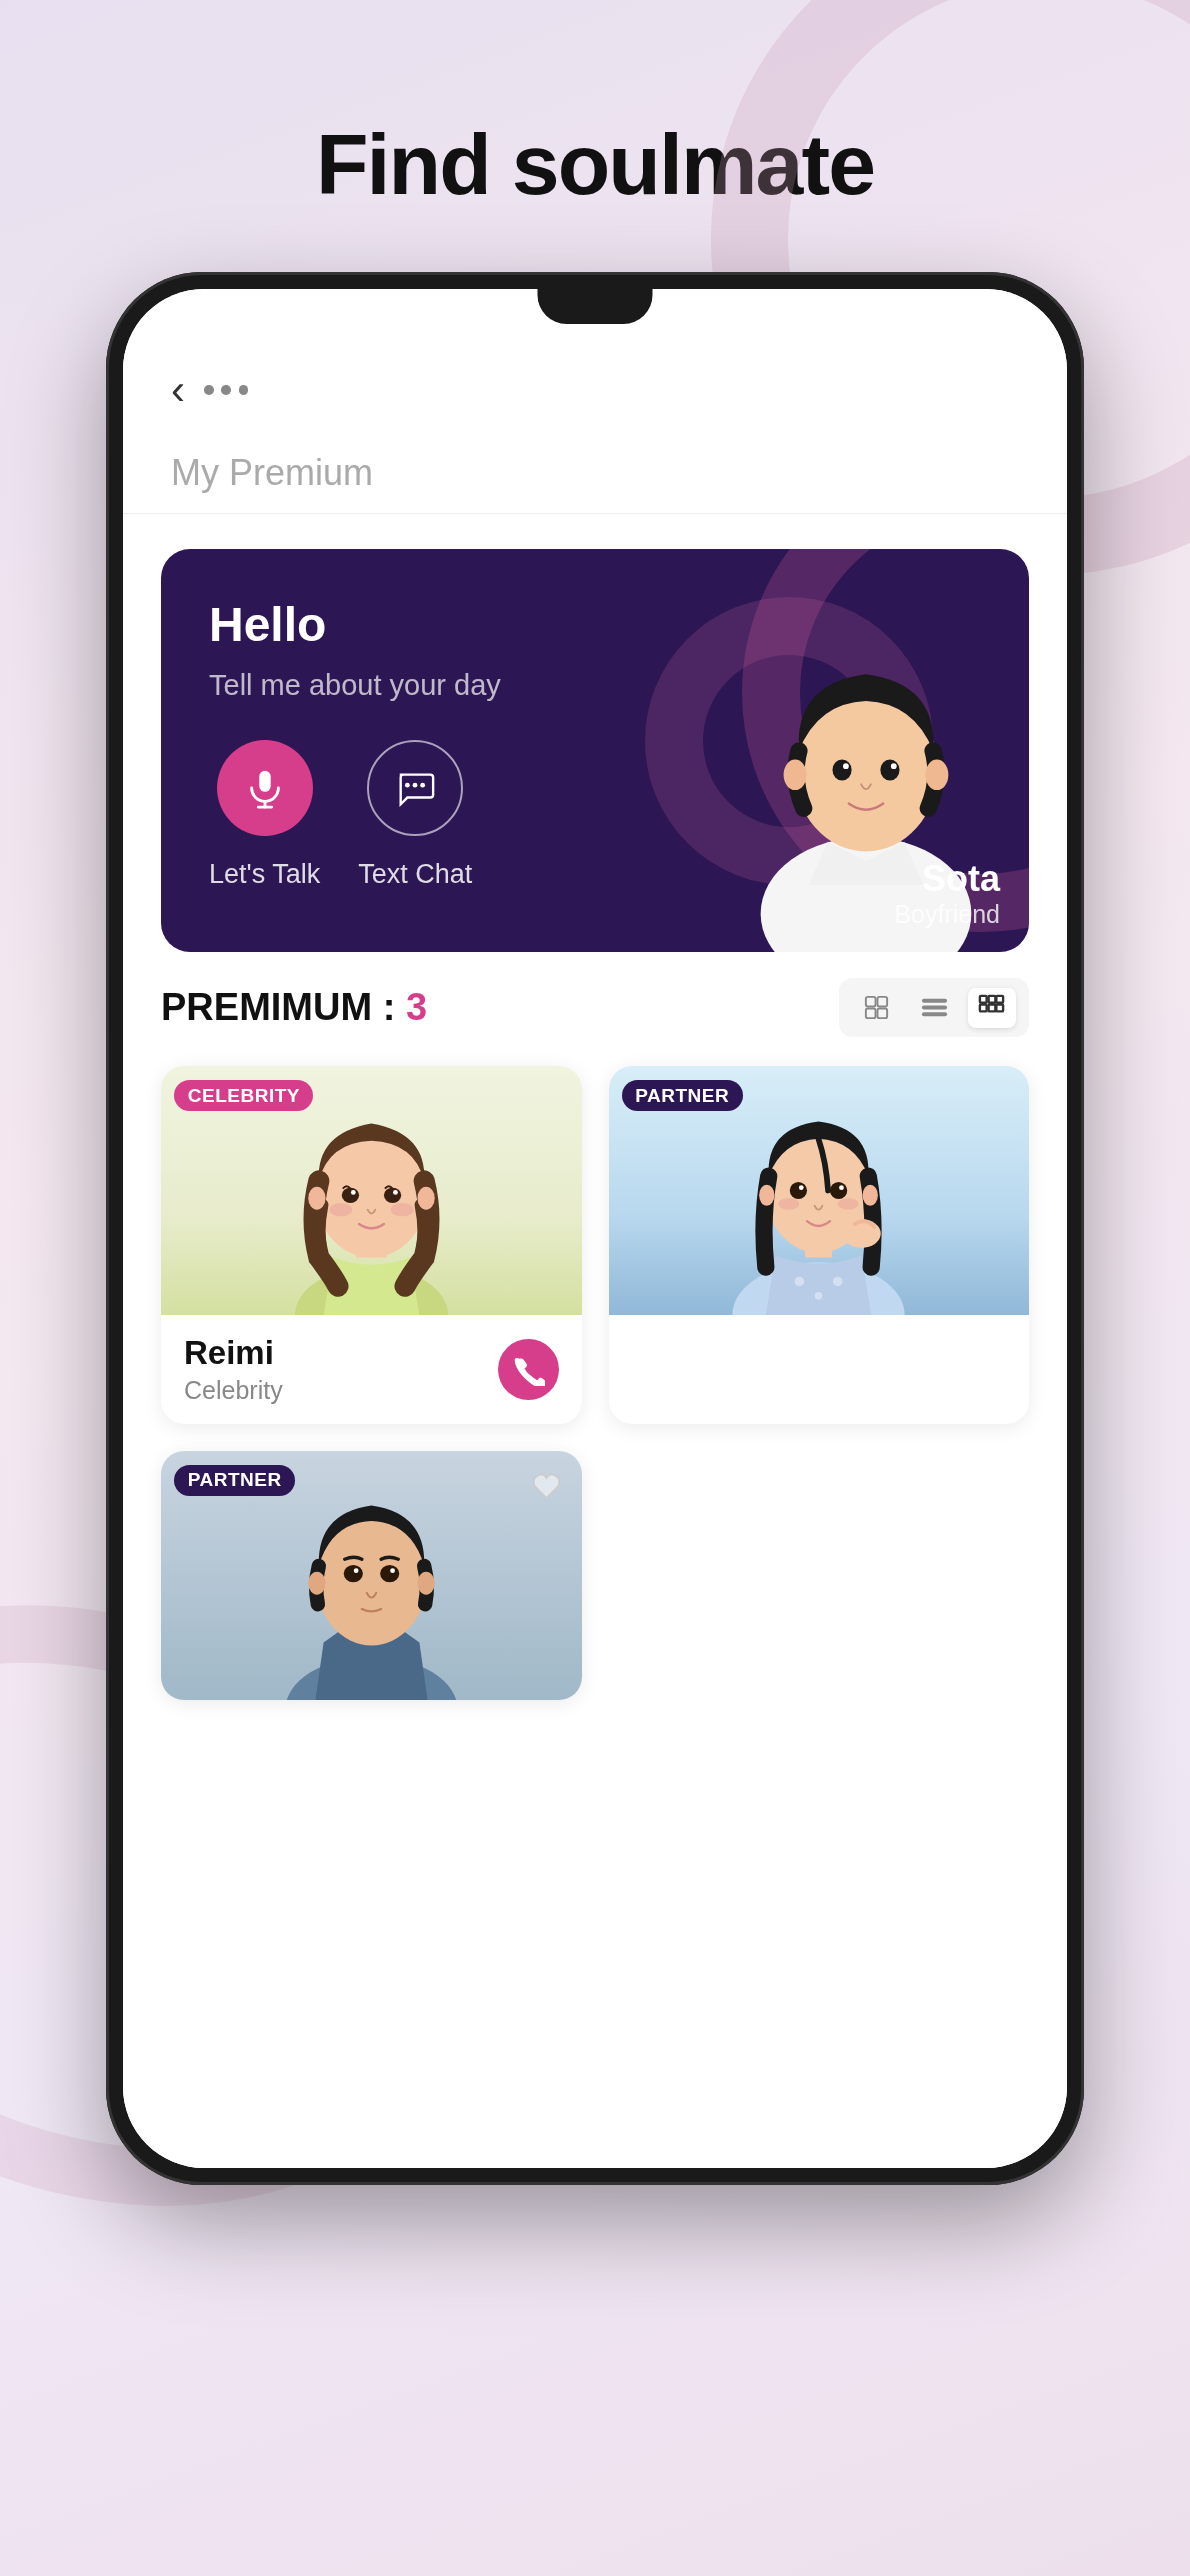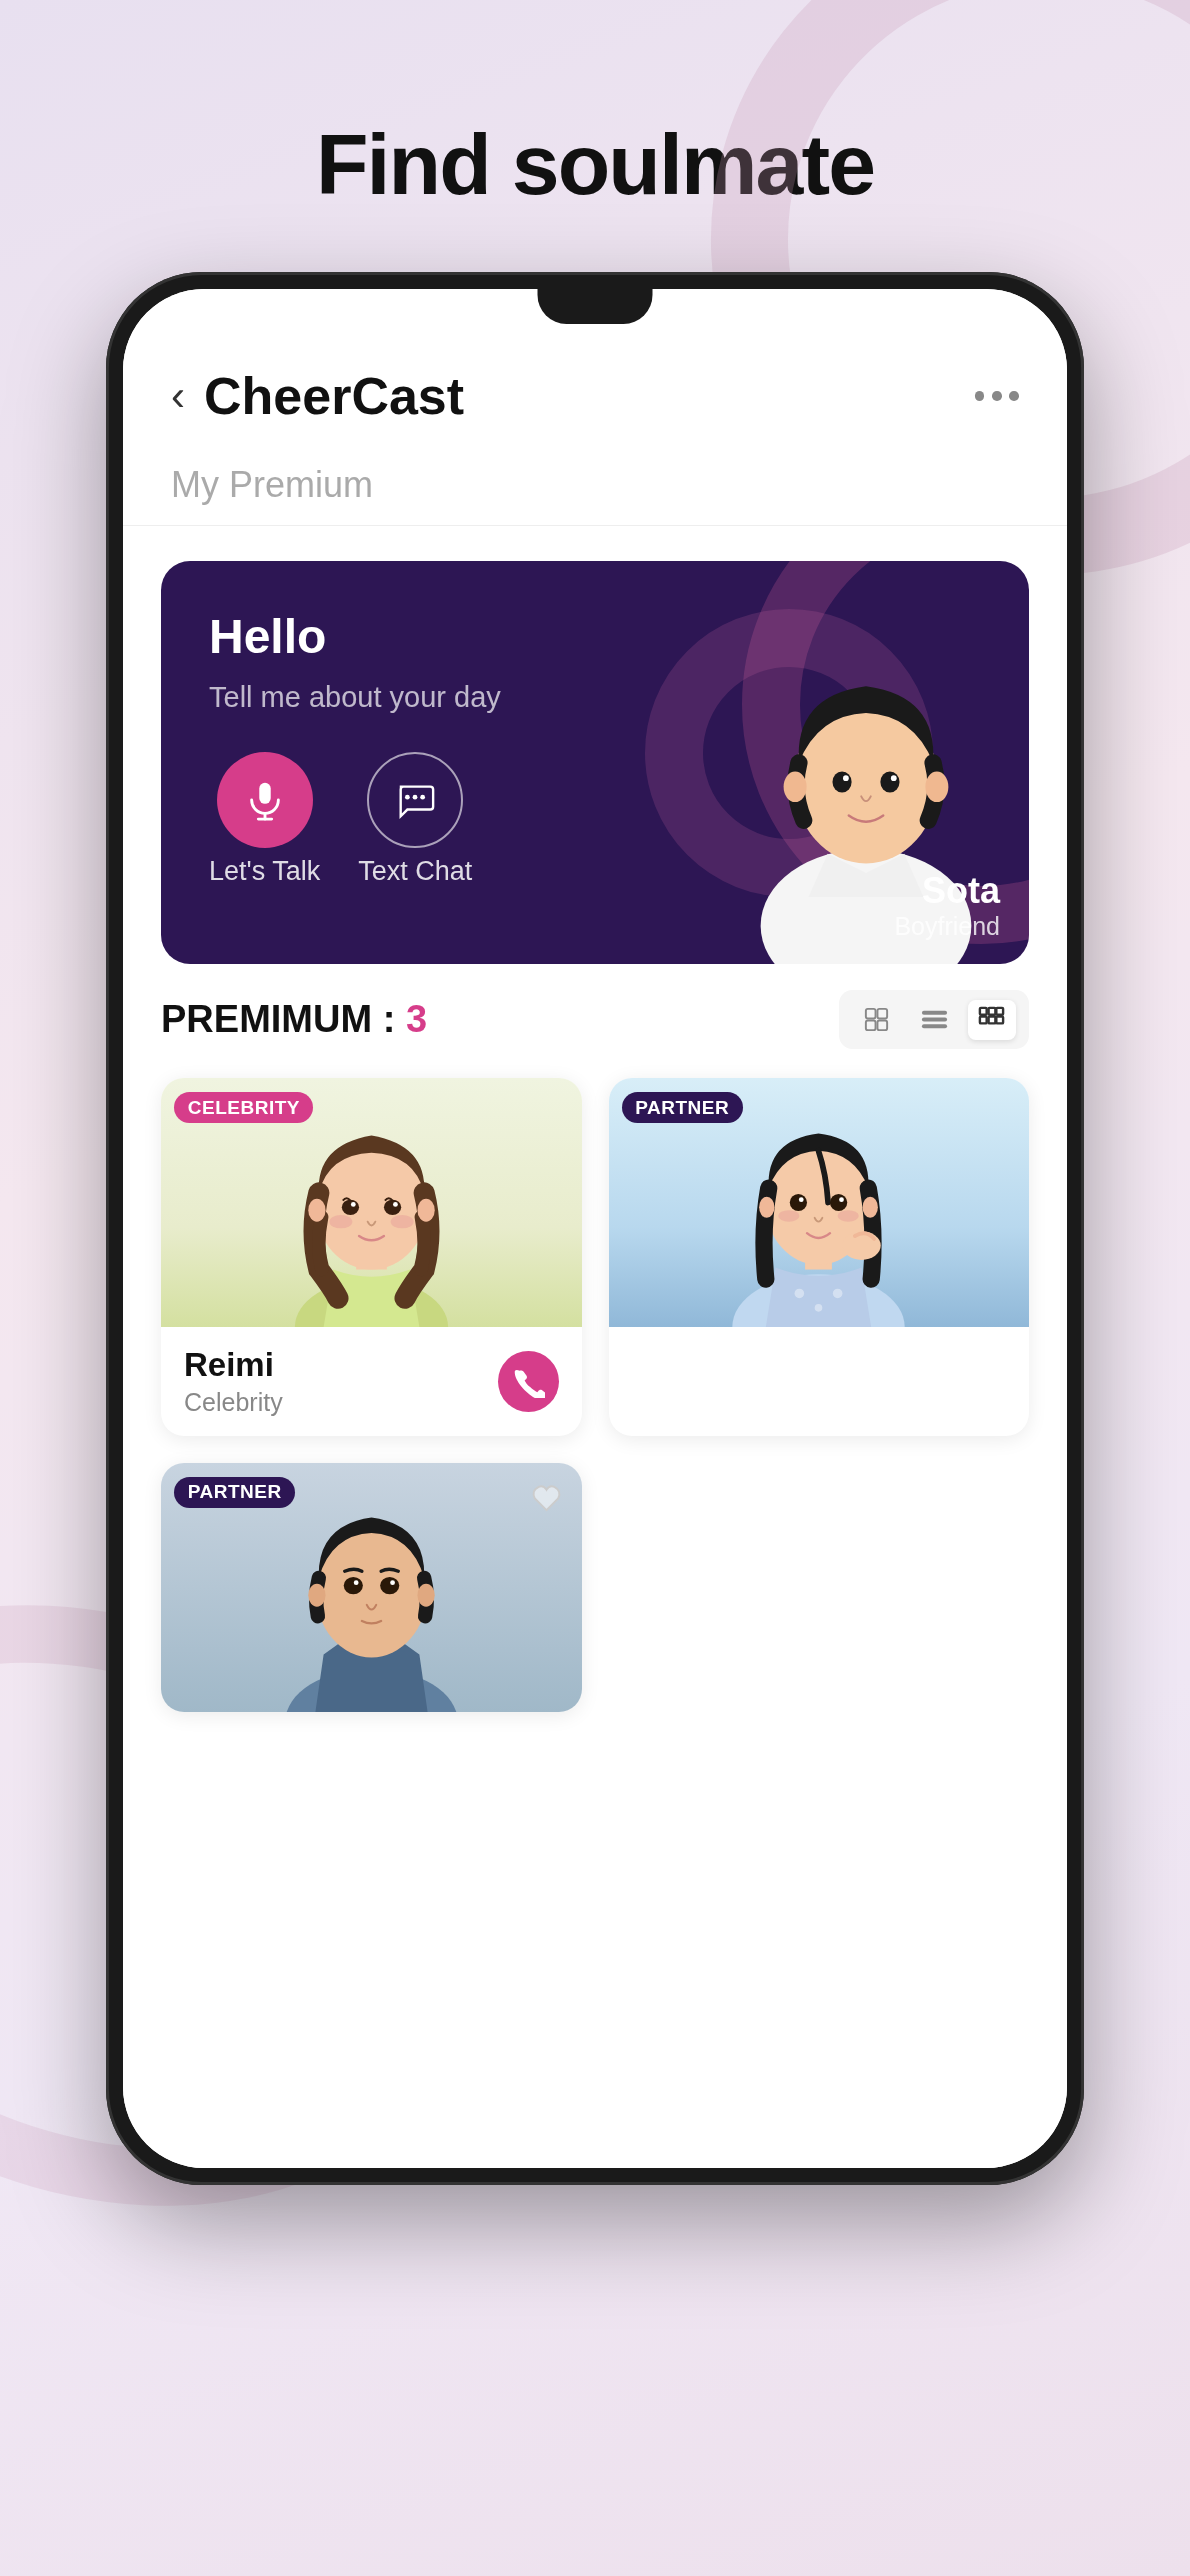--- a/index.html
+++ b/index.html
@@ -197,21 +197,21 @@
       display: flex;
       gap: 38px;
       margin-top: 38px;
       align-items: center;
     }
 
     .action-btn {
       display: flex;
       flex-direction: column;
       align-items: center;
-      gap: 8px;
+      gap: 23px;
       cursor: pointer;
     }
 
     .action-circle {
       width: 96px;
       height: 96px;
       border-radius: 50%;
       background: #d63d8a;
       display: flex;
       align-items: center;
@@ -453,21 +453,20 @@
   <div class="phone-screen">
 
     <div class="notch"></div>
 
     <div class="status-bar"></div>
 
     <div class="app-content">
 
       <div class="app-header">
         <span class="back-btn">‹</span>
-        <span class="app-title">CheerCast</span>
         <div class="more-btn">
           <div class="dot"></div>
           <div class="dot"></div>
           <div class="dot"></div>
         </div>
       </div>
 
       <div class="tabs">
         <div class="tab">
           <span>My Premium</span>

